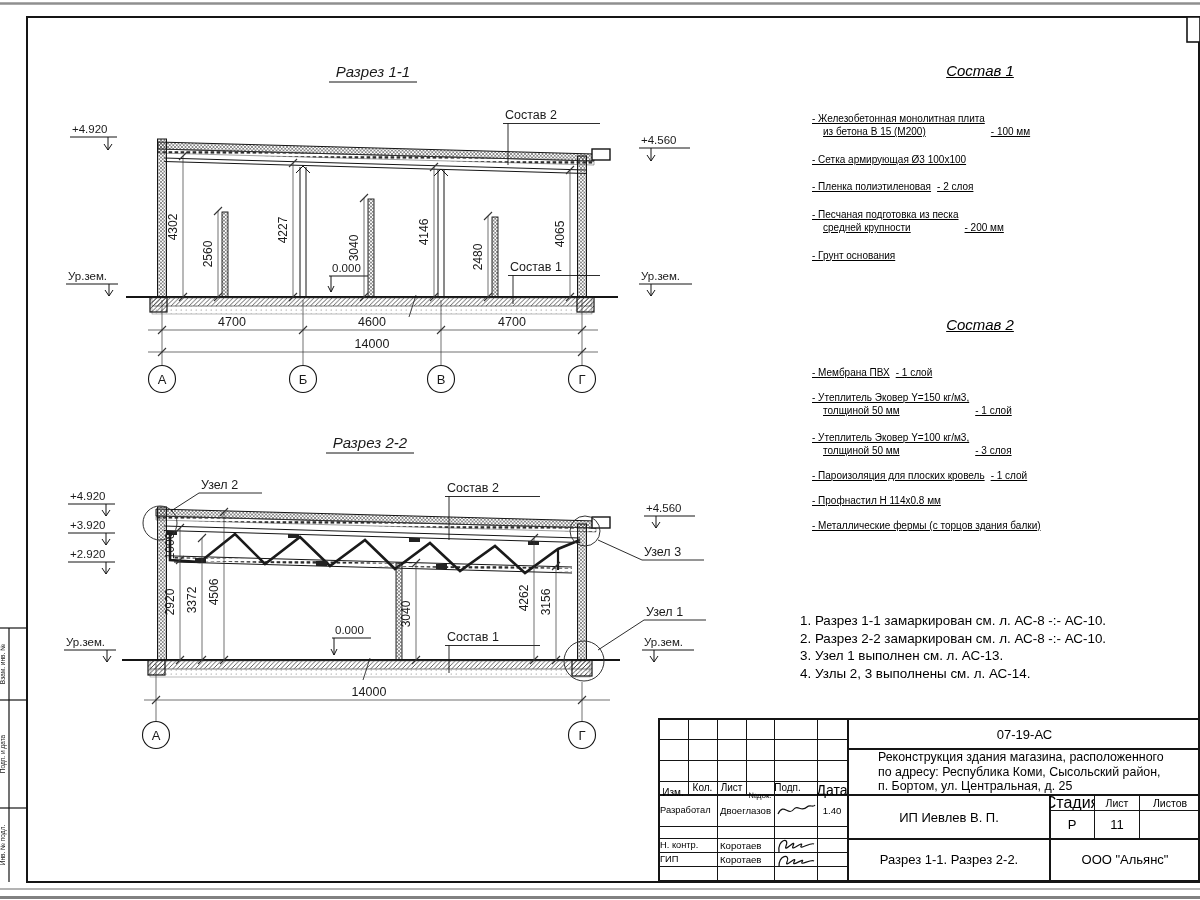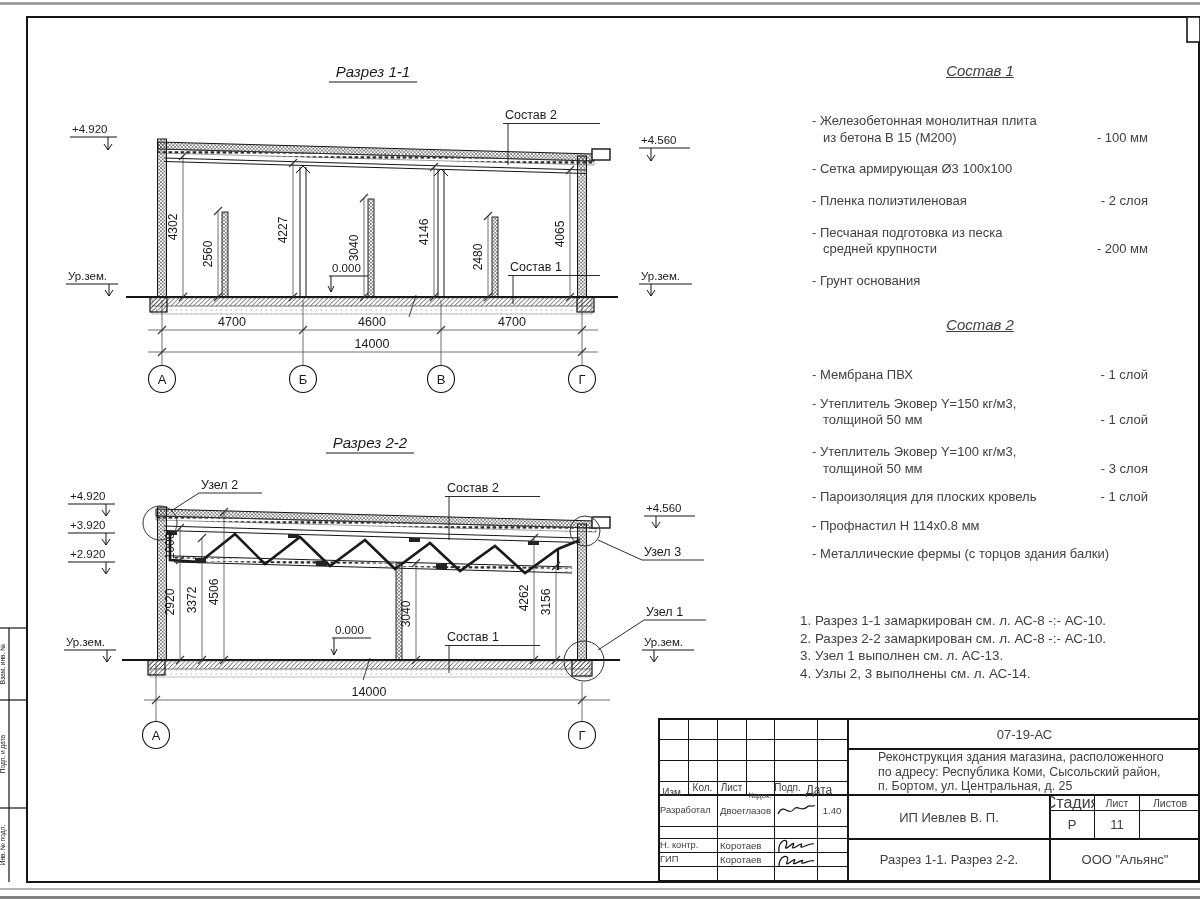--- a/index.html
+++ b/index.html
@@ -1,25 +1,25 @@
 <!DOCTYPE html>
 <html><head>
 <meta charset="utf-8">
 <style>
   html,body{margin:0;padding:0;background:#d9d9d9;}
   .sheet{position:relative;width:1200px;height:900px;background:#ffffff;
-         font-family:"Liberation Sans",sans-serif;color:#404040;overflow:hidden;}
+         font-family:"Liberation Sans",sans-serif;color:#000000;overflow:hidden;}
   svg text{fill:#1a1a1a;}
   .blk{position:absolute;}
   
   .sostav{position:absolute;width:336px;}
   .sostav .st-title{text-align:center;font-size:15px;font-style:italic;
       text-decoration:underline;margin-bottom:34px;}
-  .st-item{display:flex;justify-content:space-between;align-items:flex-end;
-      font-size:13px;line-height:1.28;margin-bottom:15px;}
+  .st-item{display:flex;align-items:flex-end;
+      font-size:10px;line-height:1.28;margin-bottom:15px;text-decoration:underline;}
   .st-name{white-space:pre-line;padding-left:11px;text-indent:-11px;max-width:245px;}
   .st-val{white-space:nowrap;padding-left:6px;}
   
   .notes{position:absolute;left:800px;top:612px;width:390px;
       font-size:13.4px;line-height:17.5px;}
   
   .tb{position:absolute;left:658px;top:718px;width:542px;height:164px;}
   .tb .cell{position:absolute;display:flex;align-items:center;justify-content:center;
       text-align:center;overflow:hidden;}
   .tb .left{justify-content:flex-start;text-align:left;}
@@ -446,21 +446,21 @@
   <div class="tl" style="left:189px;top:120px;width:353px;height:1.5px"></div>
   <div class="tl" style="left:391px;top:76px;width:1.5px;height:88px"></div>
   <div class="tl" style="left:436px;top:76px;width:1px;height:44px"></div>
   <div class="tl" style="left:481px;top:76px;width:1px;height:44px"></div>
 
   <div class="cell" style="left:0;top:63px;width:30px;height:22px;font-size:10px">Изм.</div>
   <div class="cell" style="left:30px;top:63px;width:29px;height:13px;font-size:10px">Кол.</div>
   <div class="cell" style="left:59px;top:63px;width:29px;height:13px;font-size:10px">Лист</div>
   <div class="cell" style="left:88px;top:63px;width:28px;height:28px;font-size:8px">№док.</div>
   <div class="cell" style="left:108px;top:63px;width:43px;height:13px;font-size:10px">Подп.</div>
-  <div class="cell" style="left:146px;top:63px;width:30px;height:17px;font-size:12px">Дата</div>
+  <div class="cell" style="left:159px;top:63px;width:30px;height:17px;font-size:14px">Дата</div>
 
   <div class="cell left" style="left:2px;top:76px;width:56px;height:32px;font-size:9.3px">Разработал</div>
   <div class="cell left" style="left:62px;top:76px;width:54px;height:32px;font-size:9.6px">Двоеглазов</div>
   <div class="cell" style="left:116px;top:76px;width:43px;height:32px">
     <svg width="42" height="20" viewBox="0 0 42 20">
           <path d="M3,14 C9,2 13,17 19,9 C23,4 26,13 32,7 C35,4 38,8 40,5" fill="none" stroke="#111" stroke-width="1.2"></path>
         </svg>
   </div>
   <div class="cell" style="left:159px;top:76px;width:30px;height:32px;font-size:9.6px">1.40</div>
 

